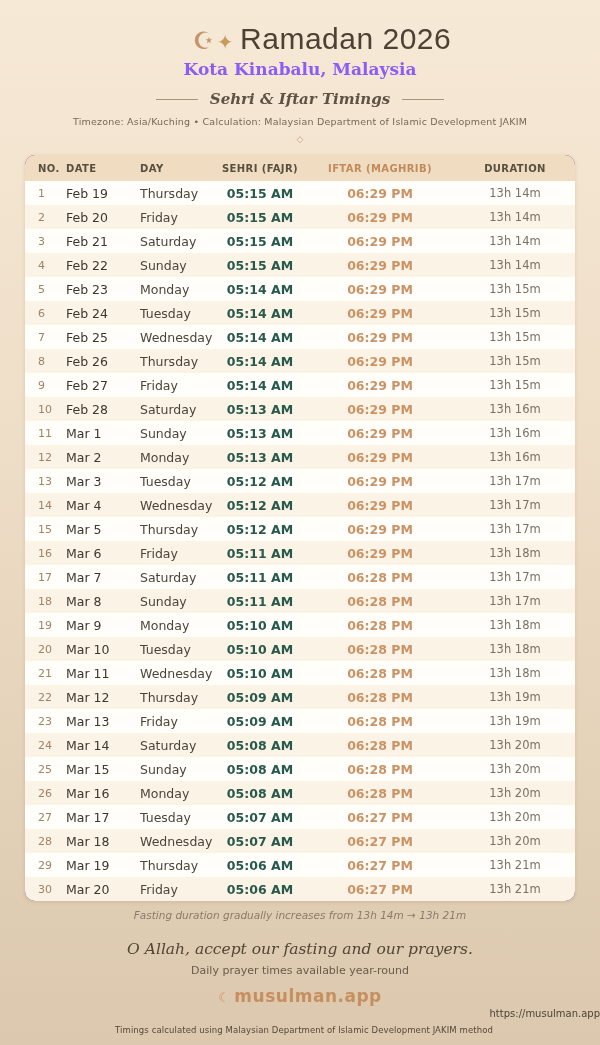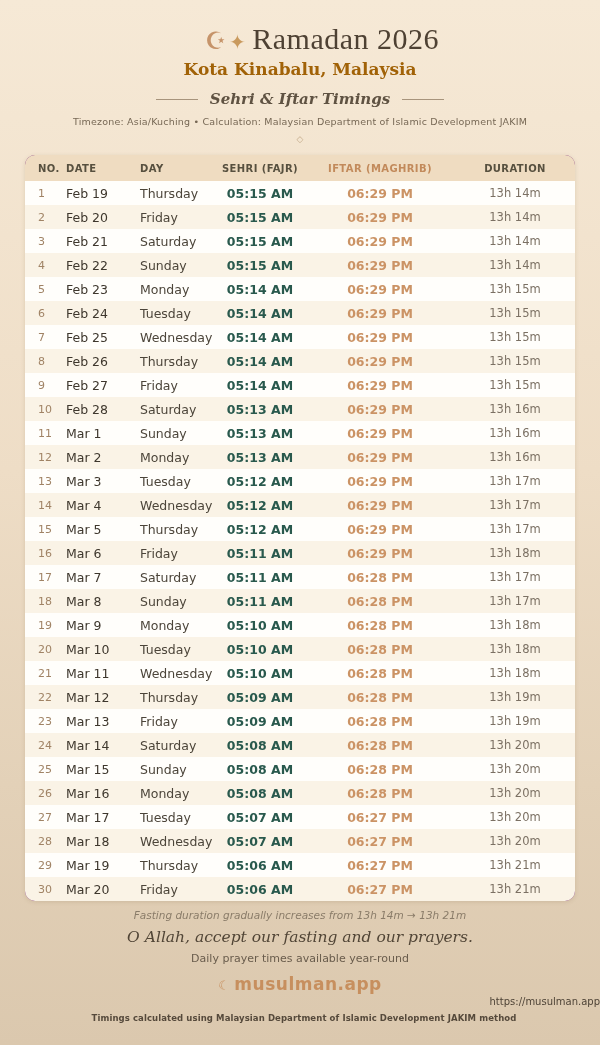--- a/index.html
+++ b/index.html
@@ -7,35 +7,35 @@
   body {
     height: 1045px;
     font-family: "DejaVu Sans", sans-serif;
     background: linear-gradient(180deg, #f6e9d6 0%, #eeddc6 45%, #e3d1b8 75%, #dbc8ae 100%);
     overflow: hidden;
   }
 
   
   .header { text-align: center; padding-top: 22px; }
   .title-line {
-    font-family: Liberation Serif, serif;
+    font-family: Liberation Sans, sans-serif;
     font-size: 30px;
     line-height: 33px;
     color: #4e4133;
     letter-spacing: 0.5px;
     padding-left: 44px;
   }
   .crescent { color: #c6946a; font-size: 24px; margin-right: 2px; }
   .sparkle { color: #c99a5e; font-size: 20px; margin-right: 6px; }
   .city {
     font-family: "DejaVu Serif", serif;
     font-weight: bold;
     font-size: 17px;
     line-height: 20px;
-    color: #a16207;
+    color: #8b5cf6;
   }
   .subtitle-row {
     margin-top: 11px;
     display: flex;
     align-items: center;
     justify-content: center;
     gap: 12px;
     font-weight: bold;
   }
   .subtitle-row .rule { width: 42px; height: 1px; background: #a7947c; }
@@ -96,37 +96,37 @@
 
   
   .footer { text-align: center; }
   .fasting-note {
     margin-top: 8px;
     font-style: italic;
     font-size: 10.5px;
     color: #8a7c69;
   }
   .dua {
-    margin-top: 7px;
+    margin-top: 19px;
     font-family: "DejaVu Serif", serif;
     font-style: italic;
     font-size: 15.5px;
     color: #514536;
   }
   .availability { margin-top: 6px; font-size: 11px; color: #695c4c; }
   .brand-line {
     margin-top: 9px;
     font-size: 17px;
     font-weight: bold;
     color: #c78f5e;
     letter-spacing: 0.5px;
   }
   .brand-line .brand-moon { font-size: 13px; font-weight: normal; margin-right: 4px; }
   .url { margin-top: 2px; font-size: 10px; color: #4e4336; text-align: right; }
-  .method-note { margin-top: 6px; font-size: 8.5px; font-weight: bold; color: #55493b; letter-spacing: 0.1px; padding-left: 8px; }
+  .method-note { margin-top: 6px; font-size: 8.5px; font-weight: normal; color: #55493b; letter-spacing: 0.1px; padding-left: 8px; }
 </style>
 </head>
 <body>
 
 <div class="header">
   <div class="title-line">
     <span class="crescent">☪</span><span class="sparkle">✦</span><span>Ramadan 2026</span>
   </div>
   <div class="city">Kota Kinabalu, Malaysia</div>
   <div class="subtitle-row">

